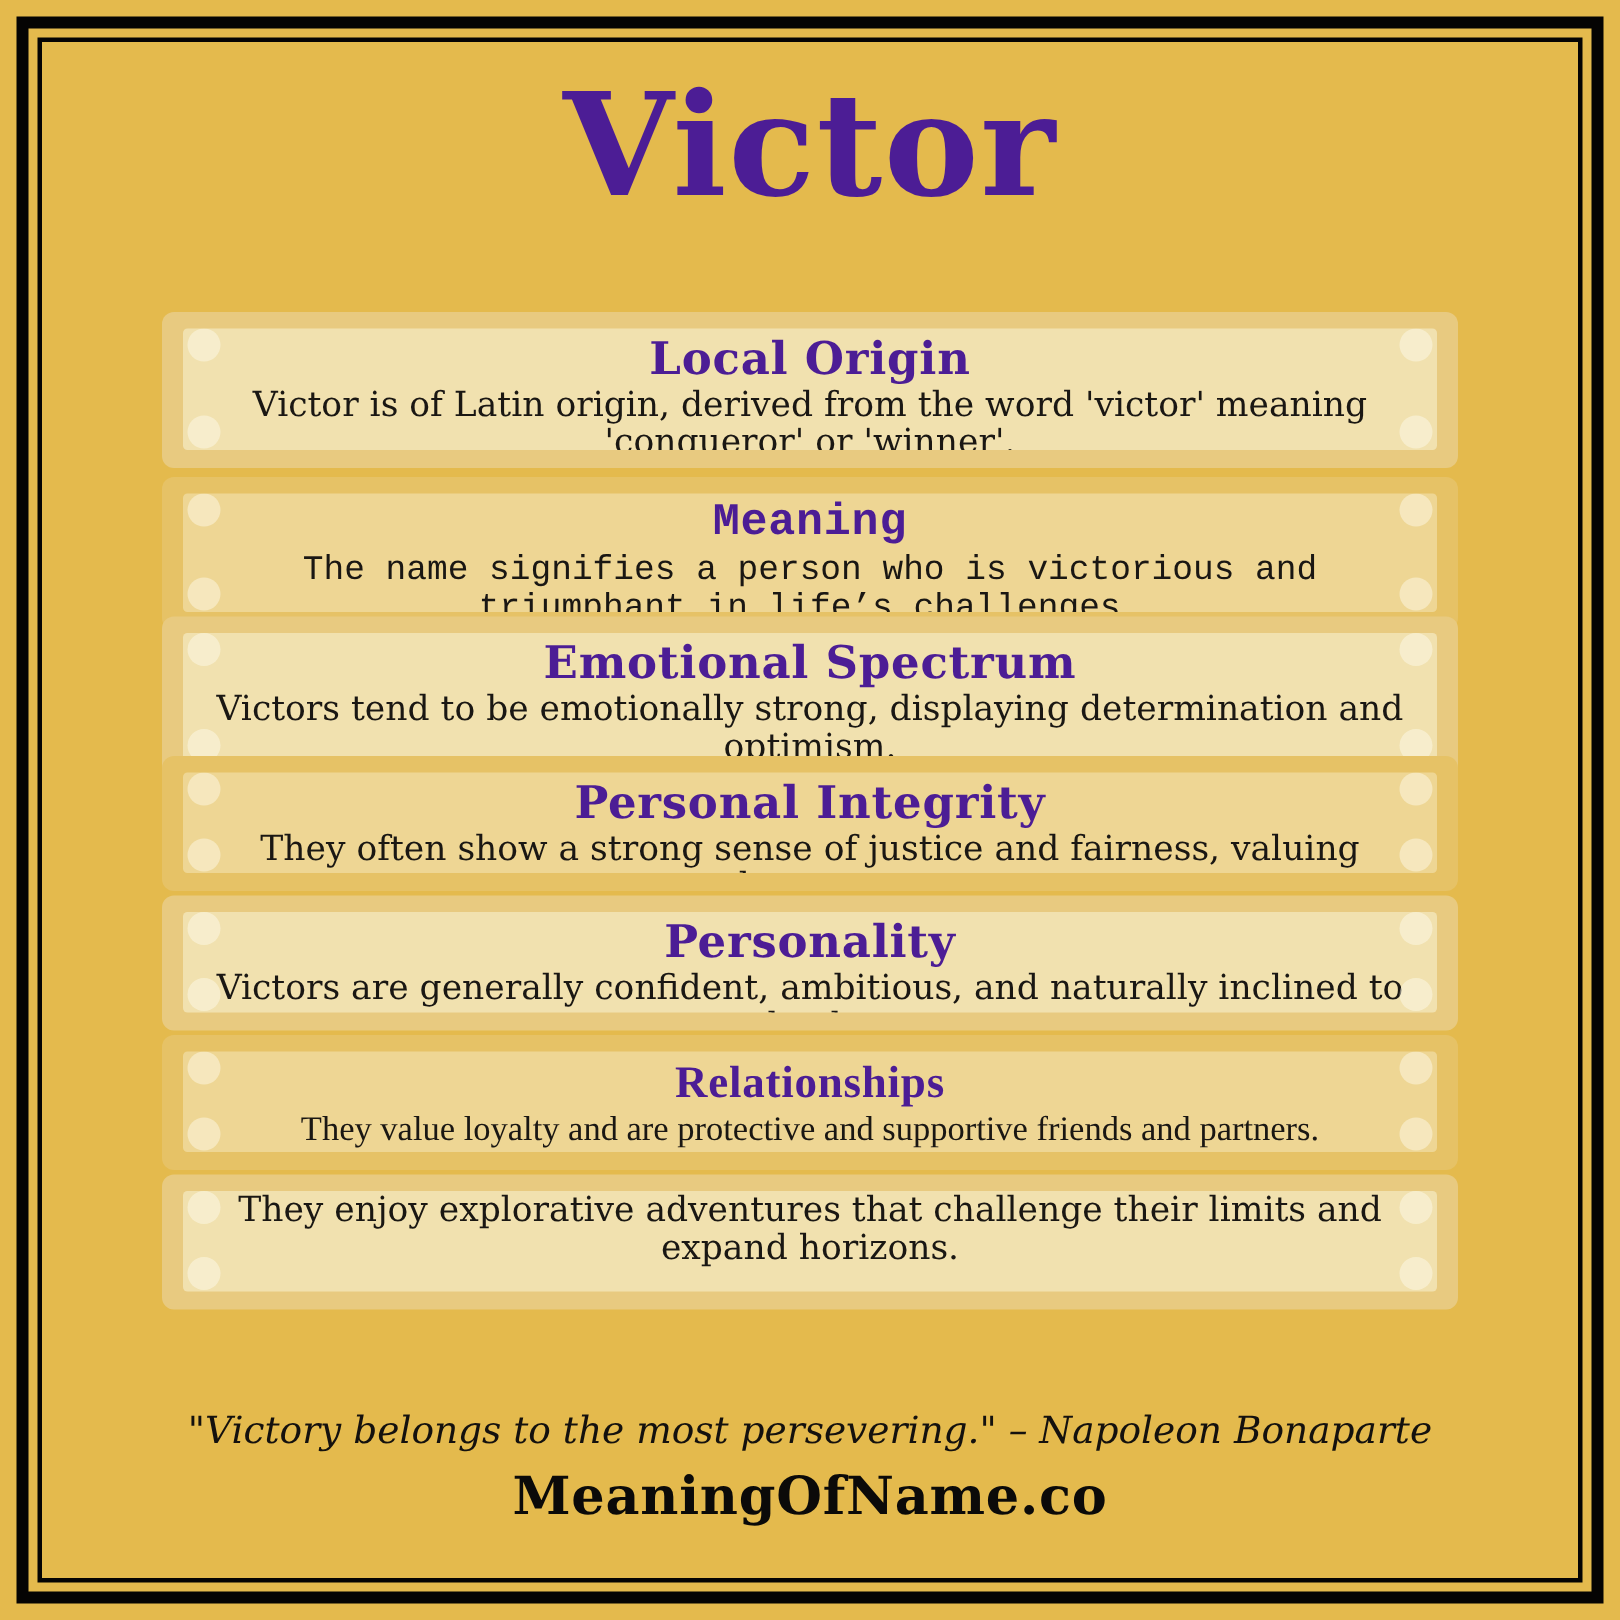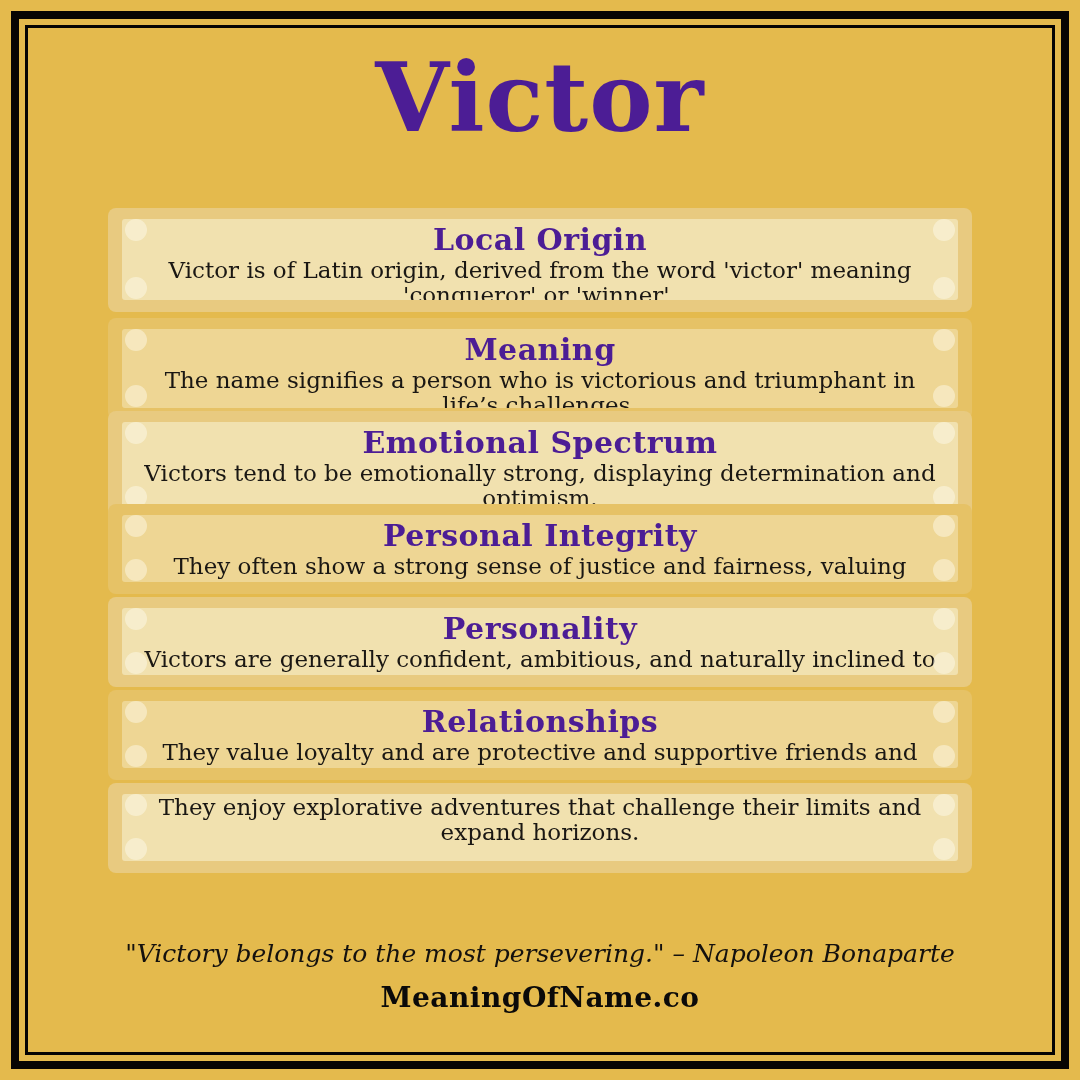--- a/index.html
+++ b/index.html
@@ -103,33 +103,33 @@
     font-size: 25px;
     line-height: 36px;
     color: #14110e;
   }
   .brand {
     position: absolute;
     top: 980px;
     left: 0;
     width: 1080px;
     text-align: center;
-    font-size: 28px;
+    font-size: 35px;
     line-height: 36px;
     font-weight: 700;
     color: #0b0a09;
     letter-spacing: 0.5px;
   }
   
   .card.c0 { top: 208px; height: 104px; }
-  .card.c1 { top: 318px; height: 102px; }
+  .card.c1 { top: 318px; height: 102px; font-family: Liberation Mono, monospace; }
   .card.c2 { top: 411px; height: 110px; }
   .card.c3 { top: 504px; height: 90px; }
   .card.c4 { top: 597px; height: 90px; }
-  .card.c5 { top: 690px; height: 90px; }
+  .card.c5 { top: 690px; height: 90px; font-family: Liberation Serif, serif; }
   .card.c6 { top: 783px; height: 90px; }
 </style>
 </head>
 <body>
 
 <div class="poster">
 
   <div class="frame-outer"></div>
   <div class="frame-inner"></div>
 

